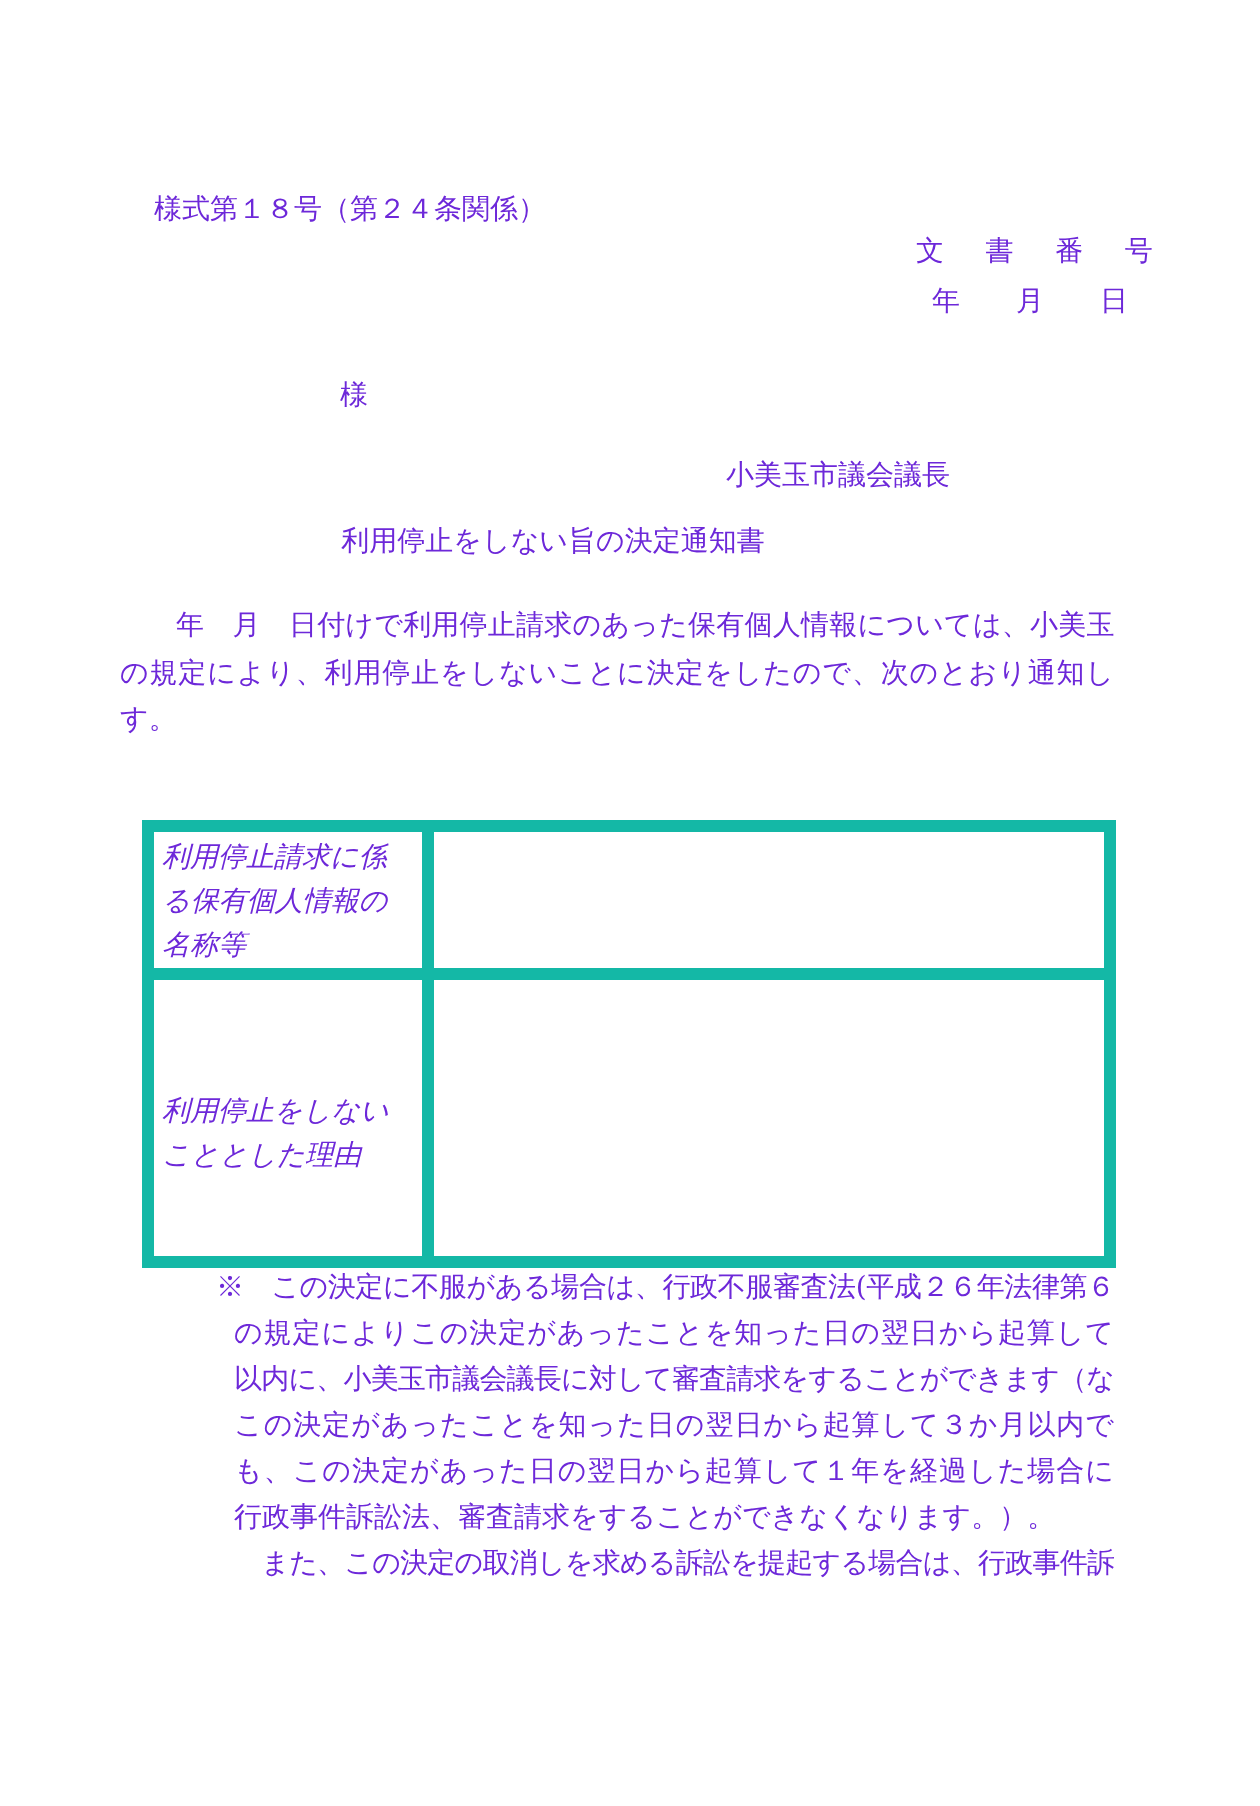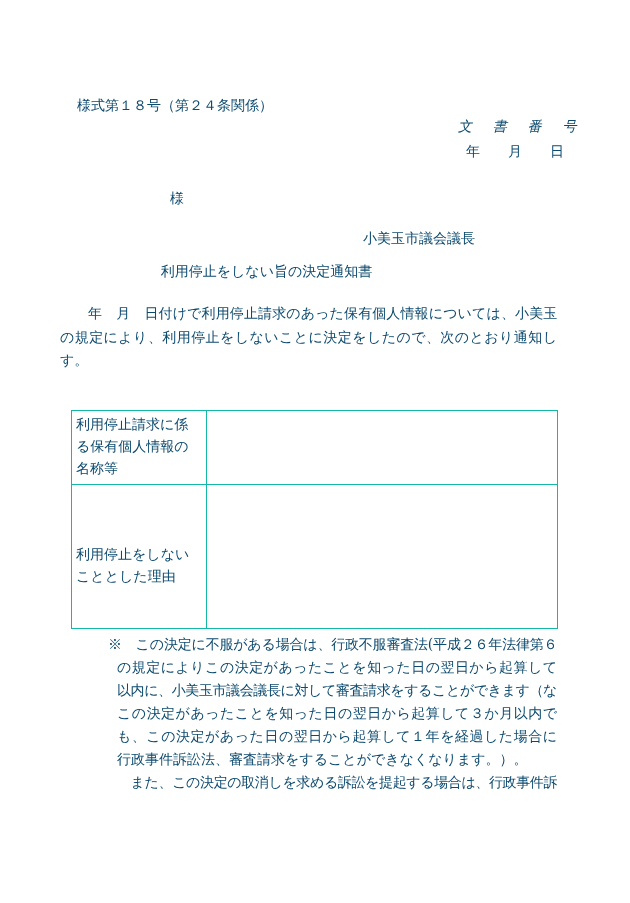--- a/index.html
+++ b/index.html
@@ -2,41 +2,41 @@
 <html><head>
 <meta charset="utf-8">
 <style>
   html,body{margin:0;padding:0;background:#ffffff;}
   .page{
     position:relative;
     width:630px;height:903px;
     background:#ffffff;
     font-family:"DejaVu Serif","Liberation Serif",serif;
     font-size:14px;
-    color:#0c4a6e;
+    color:#6d28d9;
     overflow:hidden;
   }
   .txt{position:absolute;line-height:16px;white-space:pre;}
   .title{text-align:center;}
-  .ls3{letter-spacing:3.4px;font-style:italic;}
+  .ls3{letter-spacing:3.4px;}
   .block{position:absolute;}
   .jline{text-align:justify;text-align-last:justify;word-break:break-all;overflow:hidden;}
   .pline{text-align:left;word-break:break-all;overflow:hidden;}
   .body .jline,.body .pline{line-height:23.5px;height:23.5px;}
   .notes .jline,.notes .pline{line-height:23px;height:23px;margin-left:24px;}
   .first{padding-left:28px;letter-spacing:-0.25px;}
   .ind{padding-left:9px;}
   .tightA{letter-spacing:-0.55px;}
   .tightB{letter-spacing:-0.45px;}
   .dtable{
     position:absolute;left:71px;top:410px;
     border-collapse:collapse;table-layout:fixed;
     width:487px;
   }
-  .dtable td{border:1px solid #14b8a6;padding:0;}
+  .dtable td{border:6px solid #14b8a6;padding:0;font-style:italic;}
   .dtable .lbl{
     width:126px;vertical-align:top;
     line-height:22px;padding:2px 4px 0 4px;
     word-break:break-all;
   }
   .dtable .mid{vertical-align:middle;padding-top:16px;margin-left:40px;}
   .row1{height:74px;}
   .row2{height:144px;}
 </style>
 </head>
@@ -47,21 +47,21 @@
   <div class="txt" style="left:77px;top:97px">様式第１８号（第２４条関係）</div>
 
   <div class="txt ls3" style="left:458px;top:118px">文　書　番　号</div>
 
   <div class="txt" style="left:466px;top:143px">年　　月　　日</div>
 
   <div class="txt" style="left:170px;top:190px">様</div>
 
   <div class="txt" style="left:363px;top:230px">小美玉市議会議長</div>
 
-  <div class="txt title" style="left:6px;top:263px;width:521px">利用停止をしない旨の決定通知書</div>
+  <div class="txt title" style="left:16px;top:263px;width:521px">利用停止をしない旨の決定通知書</div>
 
   <div class="block body" style="left:60px;top:302px;width:497px">
     <div class="jline first">年　月　日付けで利用停止請求のあった保有個人情報については、小美玉市</div>
     <div class="jline">の規定により、利用停止をしないことに決定をしたので、次のとおり通知しま</div>
     <div class="pline">す。</div>
   </div>
 
   <table class="dtable">
     <tbody>
         <tr class="row1">

